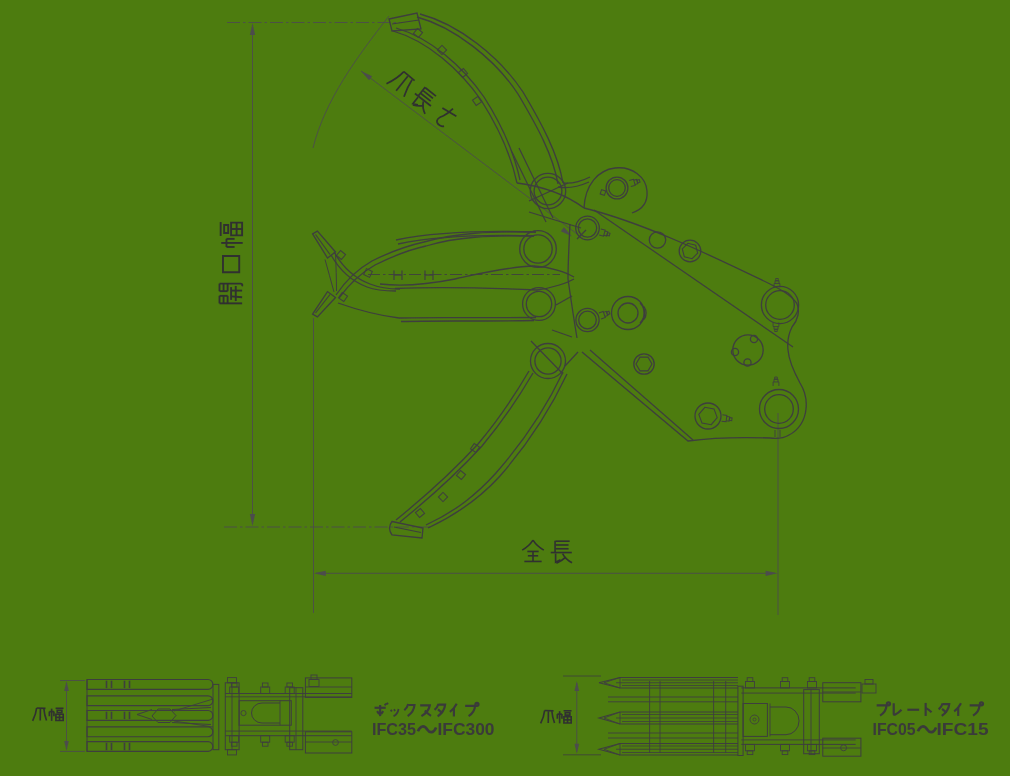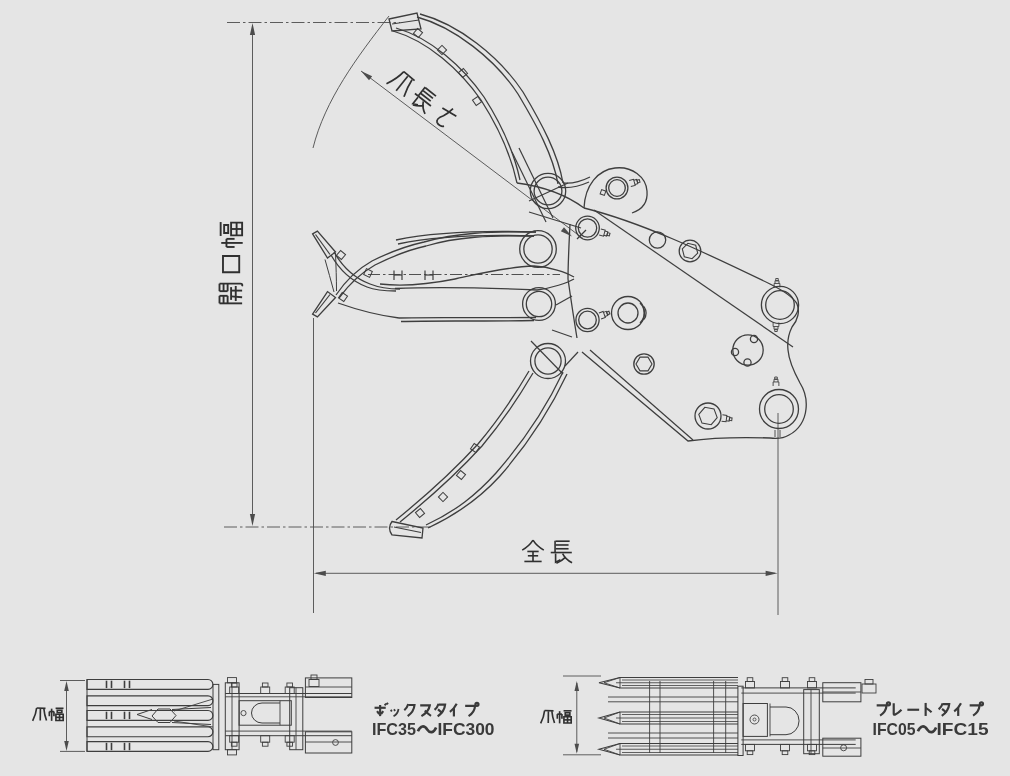--- a/index.html
+++ b/index.html
@@ -1,14 +1,14 @@
 <!DOCTYPE html>
 <html><head><meta charset="utf-8"><style>
 html,body{margin:0;padding:0;background:#ffffff;}
-#c{position:relative;width:1010px;height:776px;background:#e5e5e5;overflow:hidden;}
+#c{position:relative;width:1010px;height:776px;background:#4d7c0f;overflow:hidden;}
 </style></head><body>
 <div id="c">
 <svg width="1010" height="776" viewBox="0 0 1010 776">
 <defs>
         <g id="g-tsume">
           <path d="M34,12 C32,34 24,62 10,90"></path>
           <path d="M34,12 L88,14"></path>
           <path d="M57,17 L56,88"></path>
           <path d="M78,17 C80,42 86,66 94,88"></path>
         </g>

